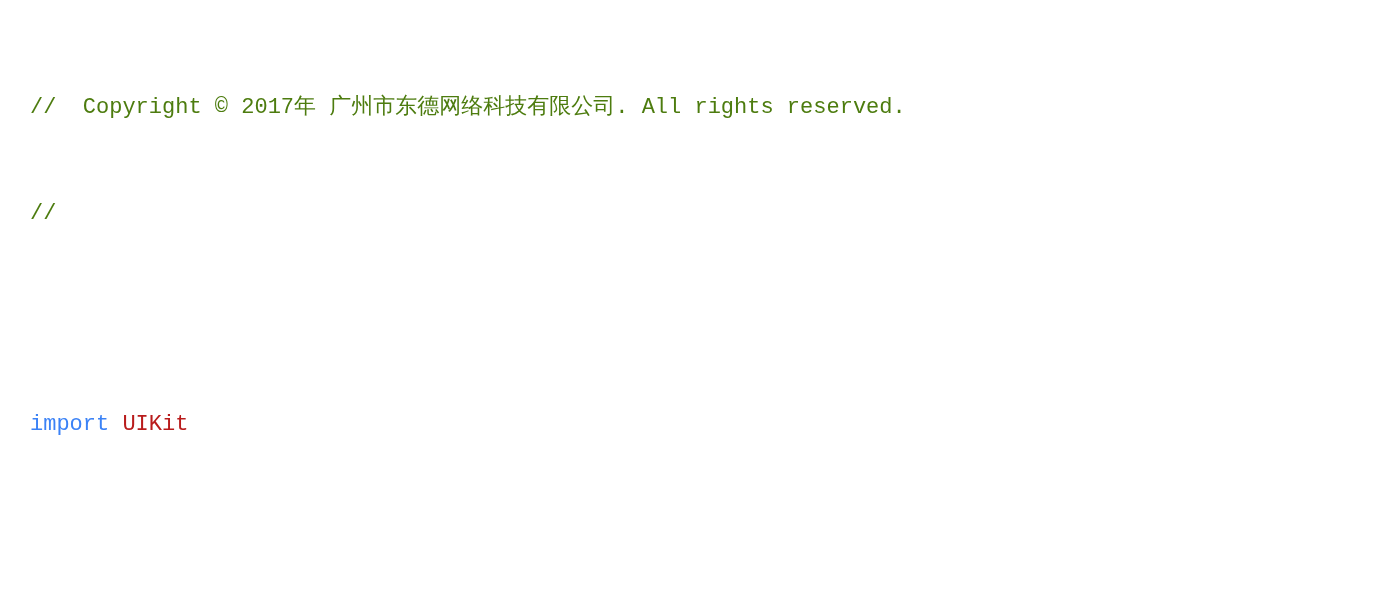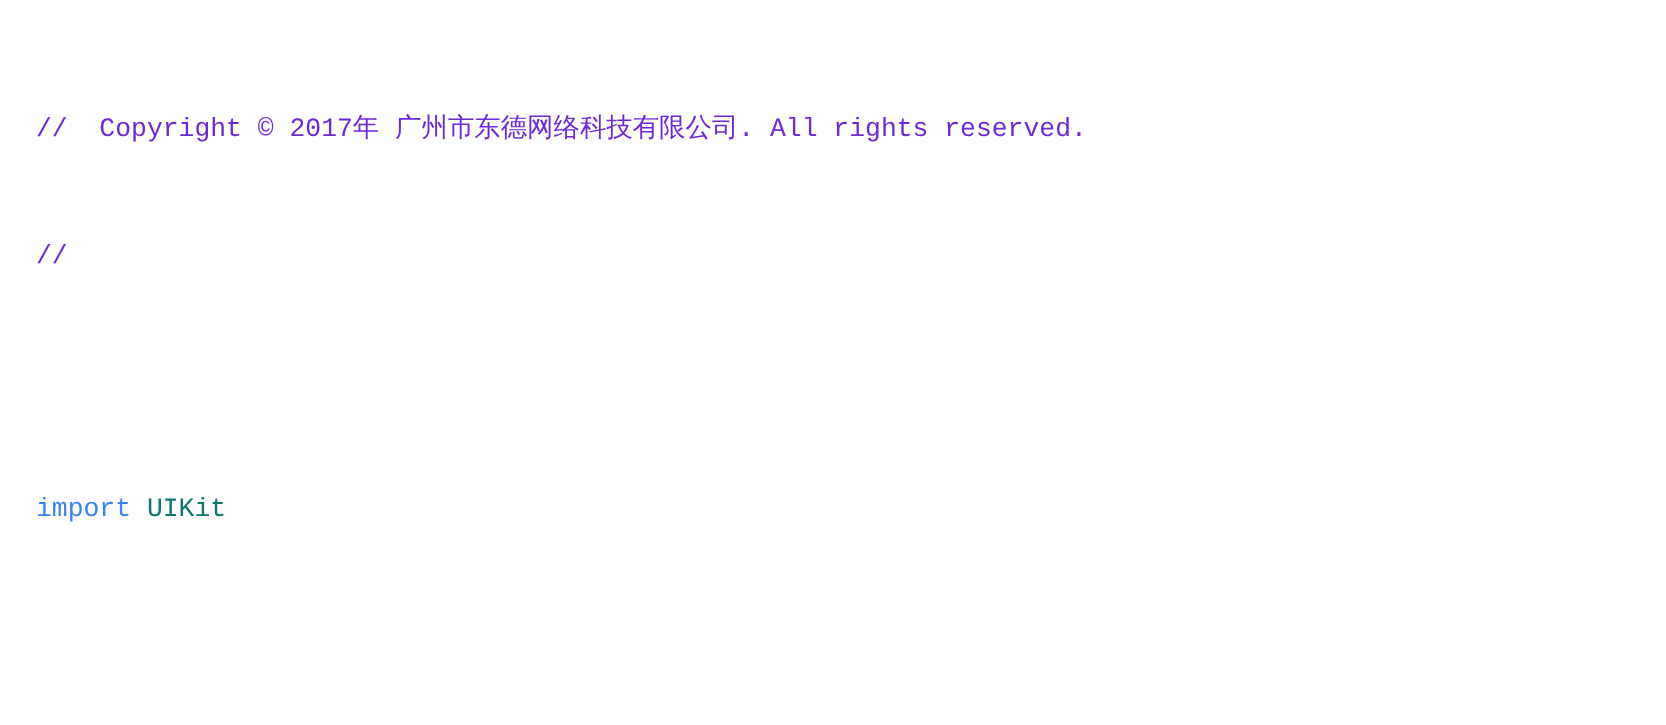--- a/index.html
+++ b/index.html
@@ -15,29 +15,29 @@
       line-height: 1.6;
       padding: 20px 30px;
       color: #1a1a1a;
     }
 
     .code-block {
       white-space: pre;
     }
 
     .comment {
-      color: #6d28d9;
+      color: #4d7c0f;
     }
 
     .keyword {
       color: #3b82f6;
     }
 
     .normal {
-      color: #0f766e;
+      color: #b91c1c;
       margin-top: 12px;
     }
 
     @keyframes blink {
       0%, 100% { opacity: 1; }
       50% { opacity: 0; }
     }
   </style>
 </head>
 <body>

